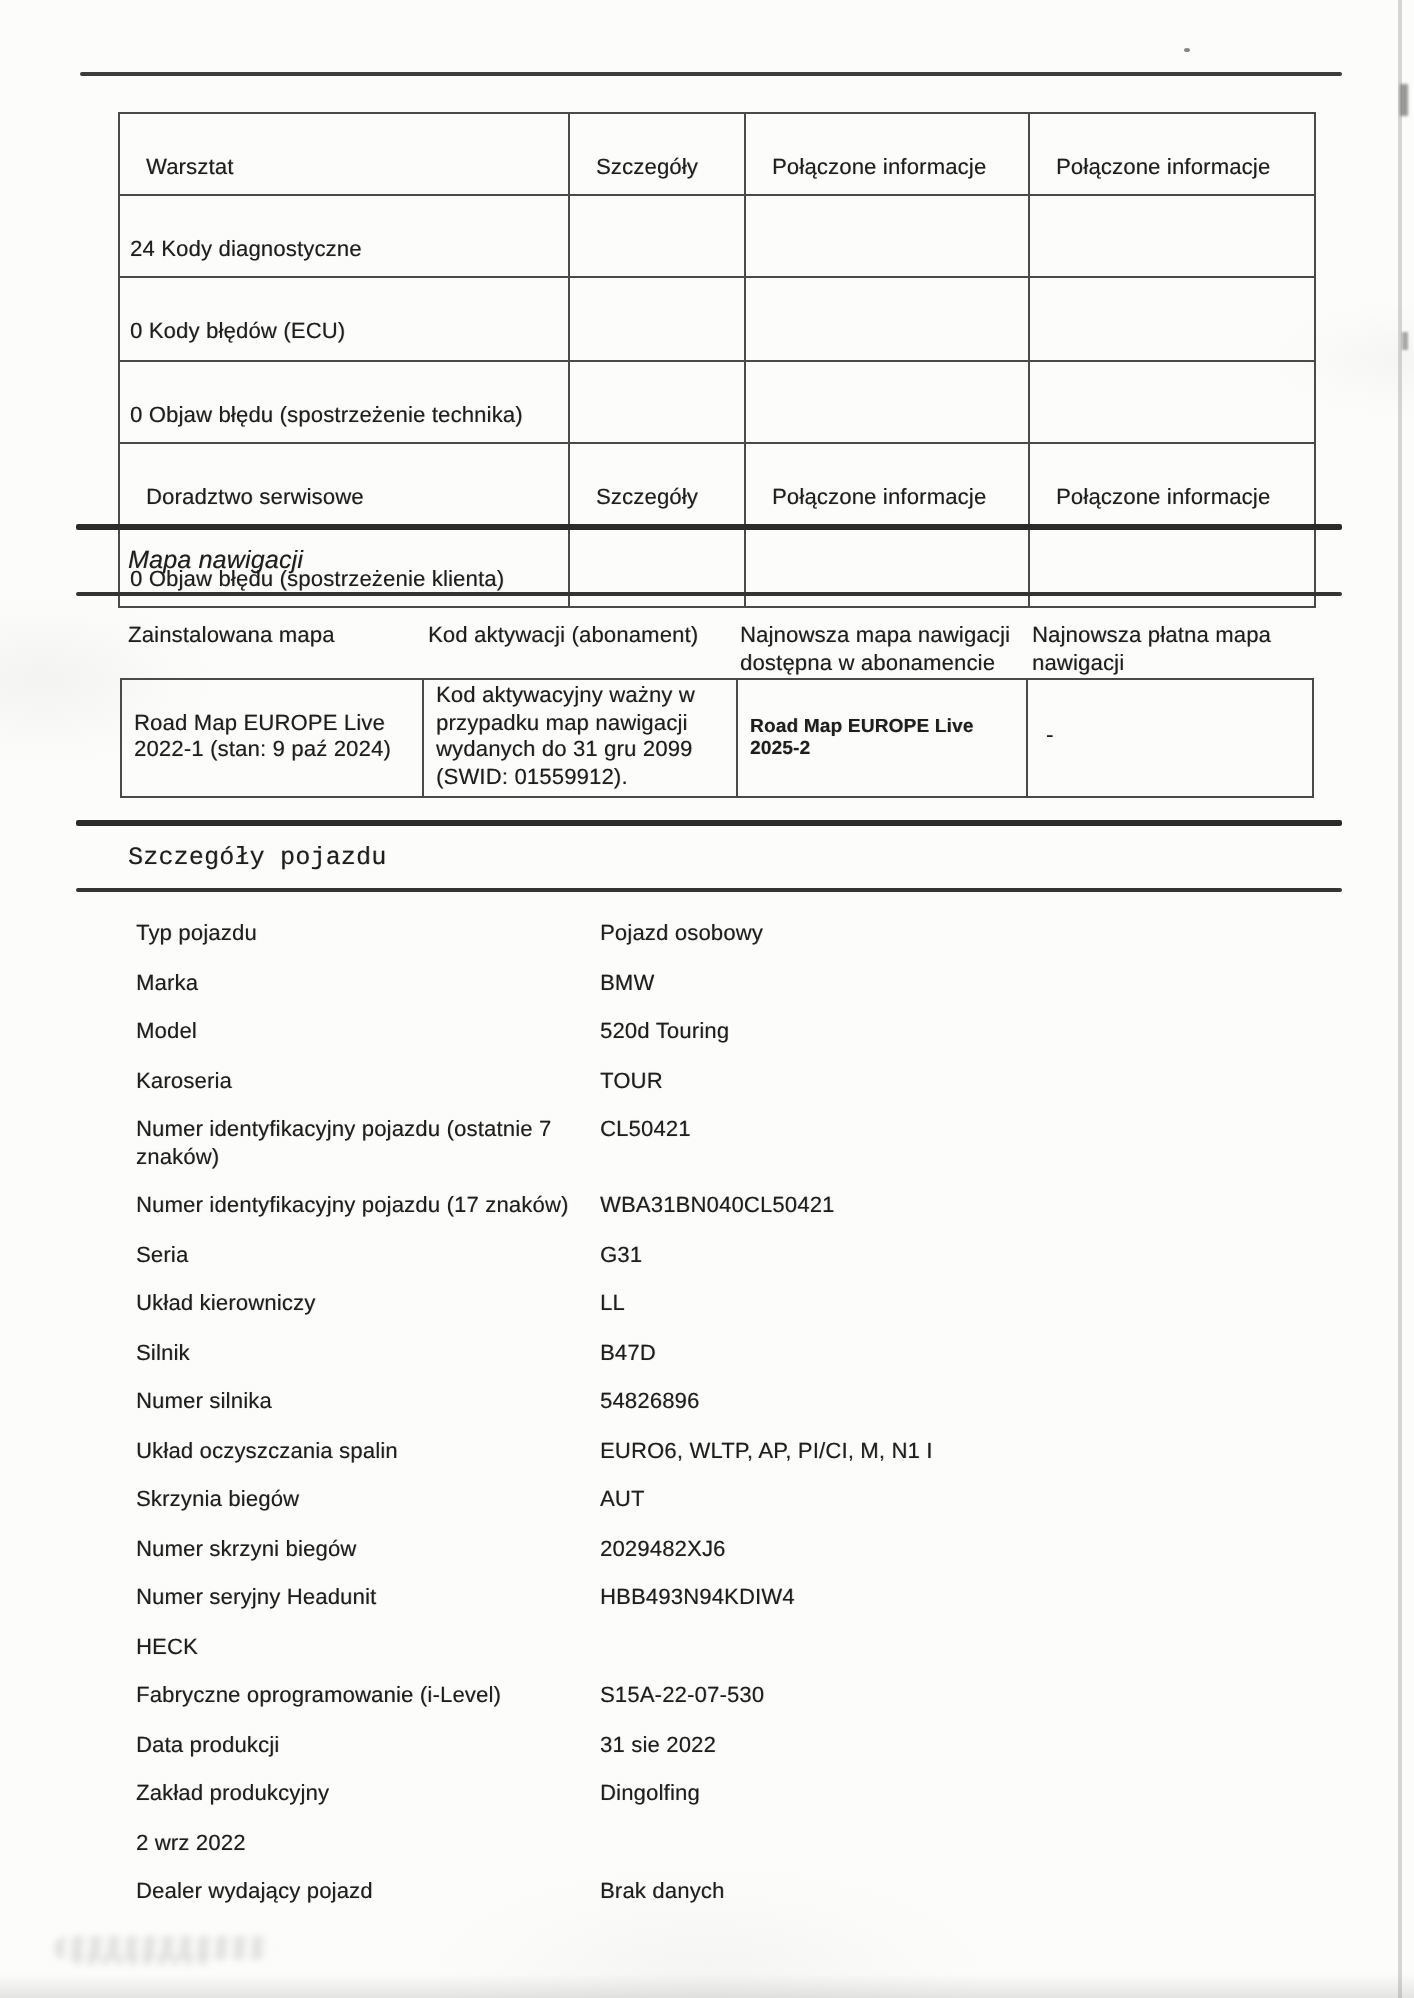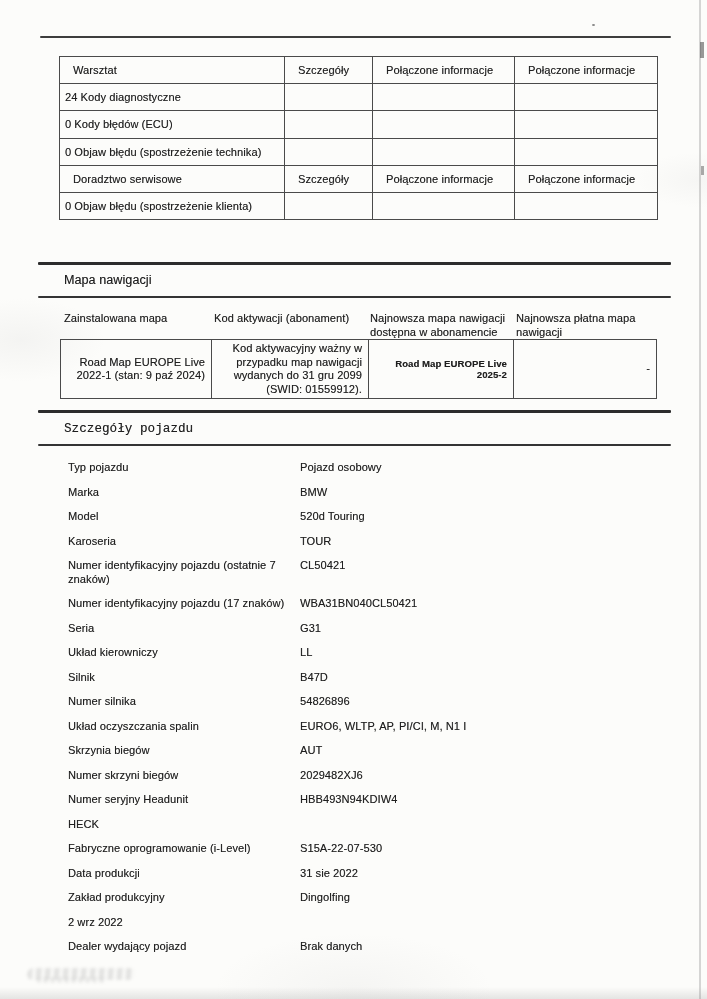--- a/index.html
+++ b/index.html
@@ -20,36 +20,36 @@
   #rule-b{ left:38px; top:296px; width:633px; height:2px; }
   #rule-c{ left:38px; top:410px; width:633px; height:3px; background:#2c2c2c; }
   #rule-d{ left:38px; top:444px; width:633px; height:2px; }
 
   table.diag{
     position:absolute; left:59px; top:56px; width:598px;
     border-collapse:collapse; table-layout:fixed;
   }
   table.diag td{
     border:1px solid #4a4a4a; height:26.2px; font-size:11px;
-    vertical-align:middle; padding:0 4px 0 5px; overflow:hidden; white-space:nowrap;
+    vertical-align:middle; padding:14px 4px 0 5px; overflow:hidden; white-space:nowrap;
   }
   table.diag td.h{ padding-left:13px; }
 
   .section-title{ position:absolute; left:64px; font-size:12.5px; line-height:16px; }
-  #title-nav{ top:272px; }
+  #title-nav{ top:272px;font-style:italic; }
   #title-veh{ top:421px;font-family:Liberation Mono, monospace; }
 
   .nav-head{ position:absolute; font-size:11px; line-height:13.5px; }
   table.navrow{
     position:absolute; left:60px; top:339px; width:596px; height:60px;
     border-collapse:collapse; table-layout:fixed;
   }
   table.navrow td{
     border:1px solid #4a4a4a; font-size:11px; line-height:13.5px;
-    vertical-align:middle; padding:2px 6px 2px 6px;text-align:right;
+    vertical-align:middle; padding:2px 6px 2px 6px;
   }
   table.navrow td.small{ font-size:9.5px; line-height:11px; font-weight:600; }
 
   .kv{ position:absolute; left:68px; top:461px; width:612px; }
   .kv-row{ display:flex; align-items:flex-start; margin-bottom:11px; }
   .kv-label{ width:232px; box-sizing:border-box; font-size:11px; line-height:13.5px; }
   .kv-value{ font-size:11px; line-height:13.5px; }
 
   
   .dot1{ position:absolute; left:592px; top:24px; width:3px; height:2px; background:rgba(95,95,95,0.75); border-radius:50%; }

